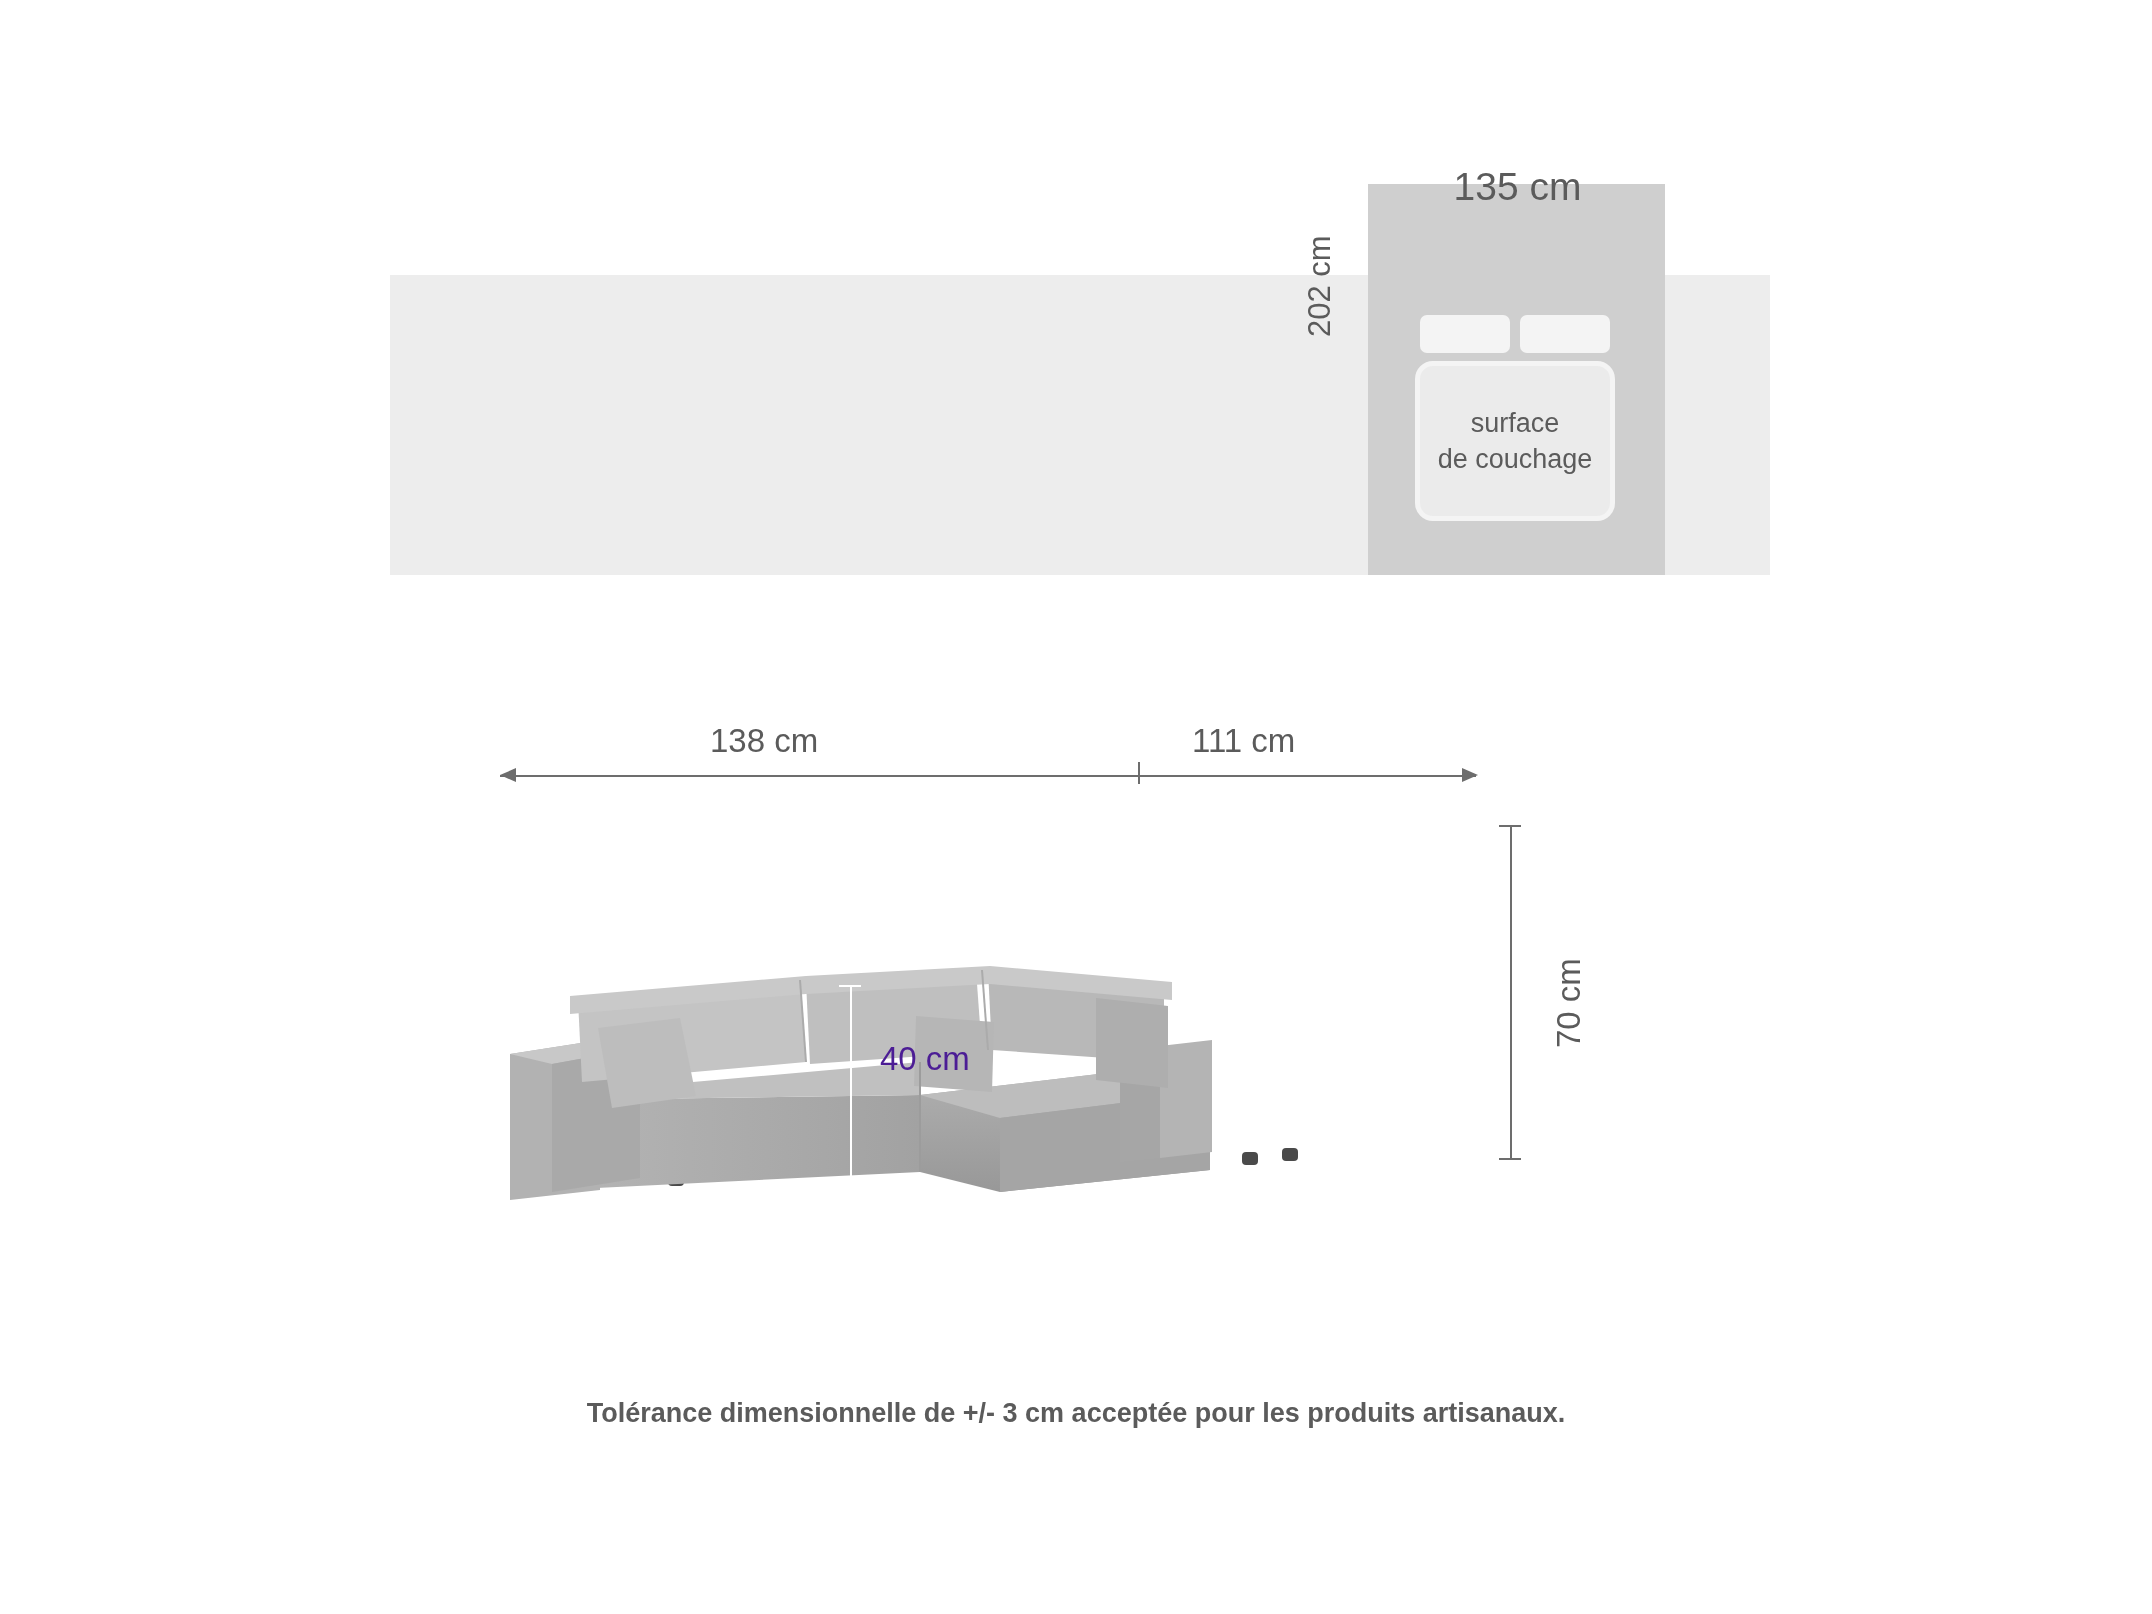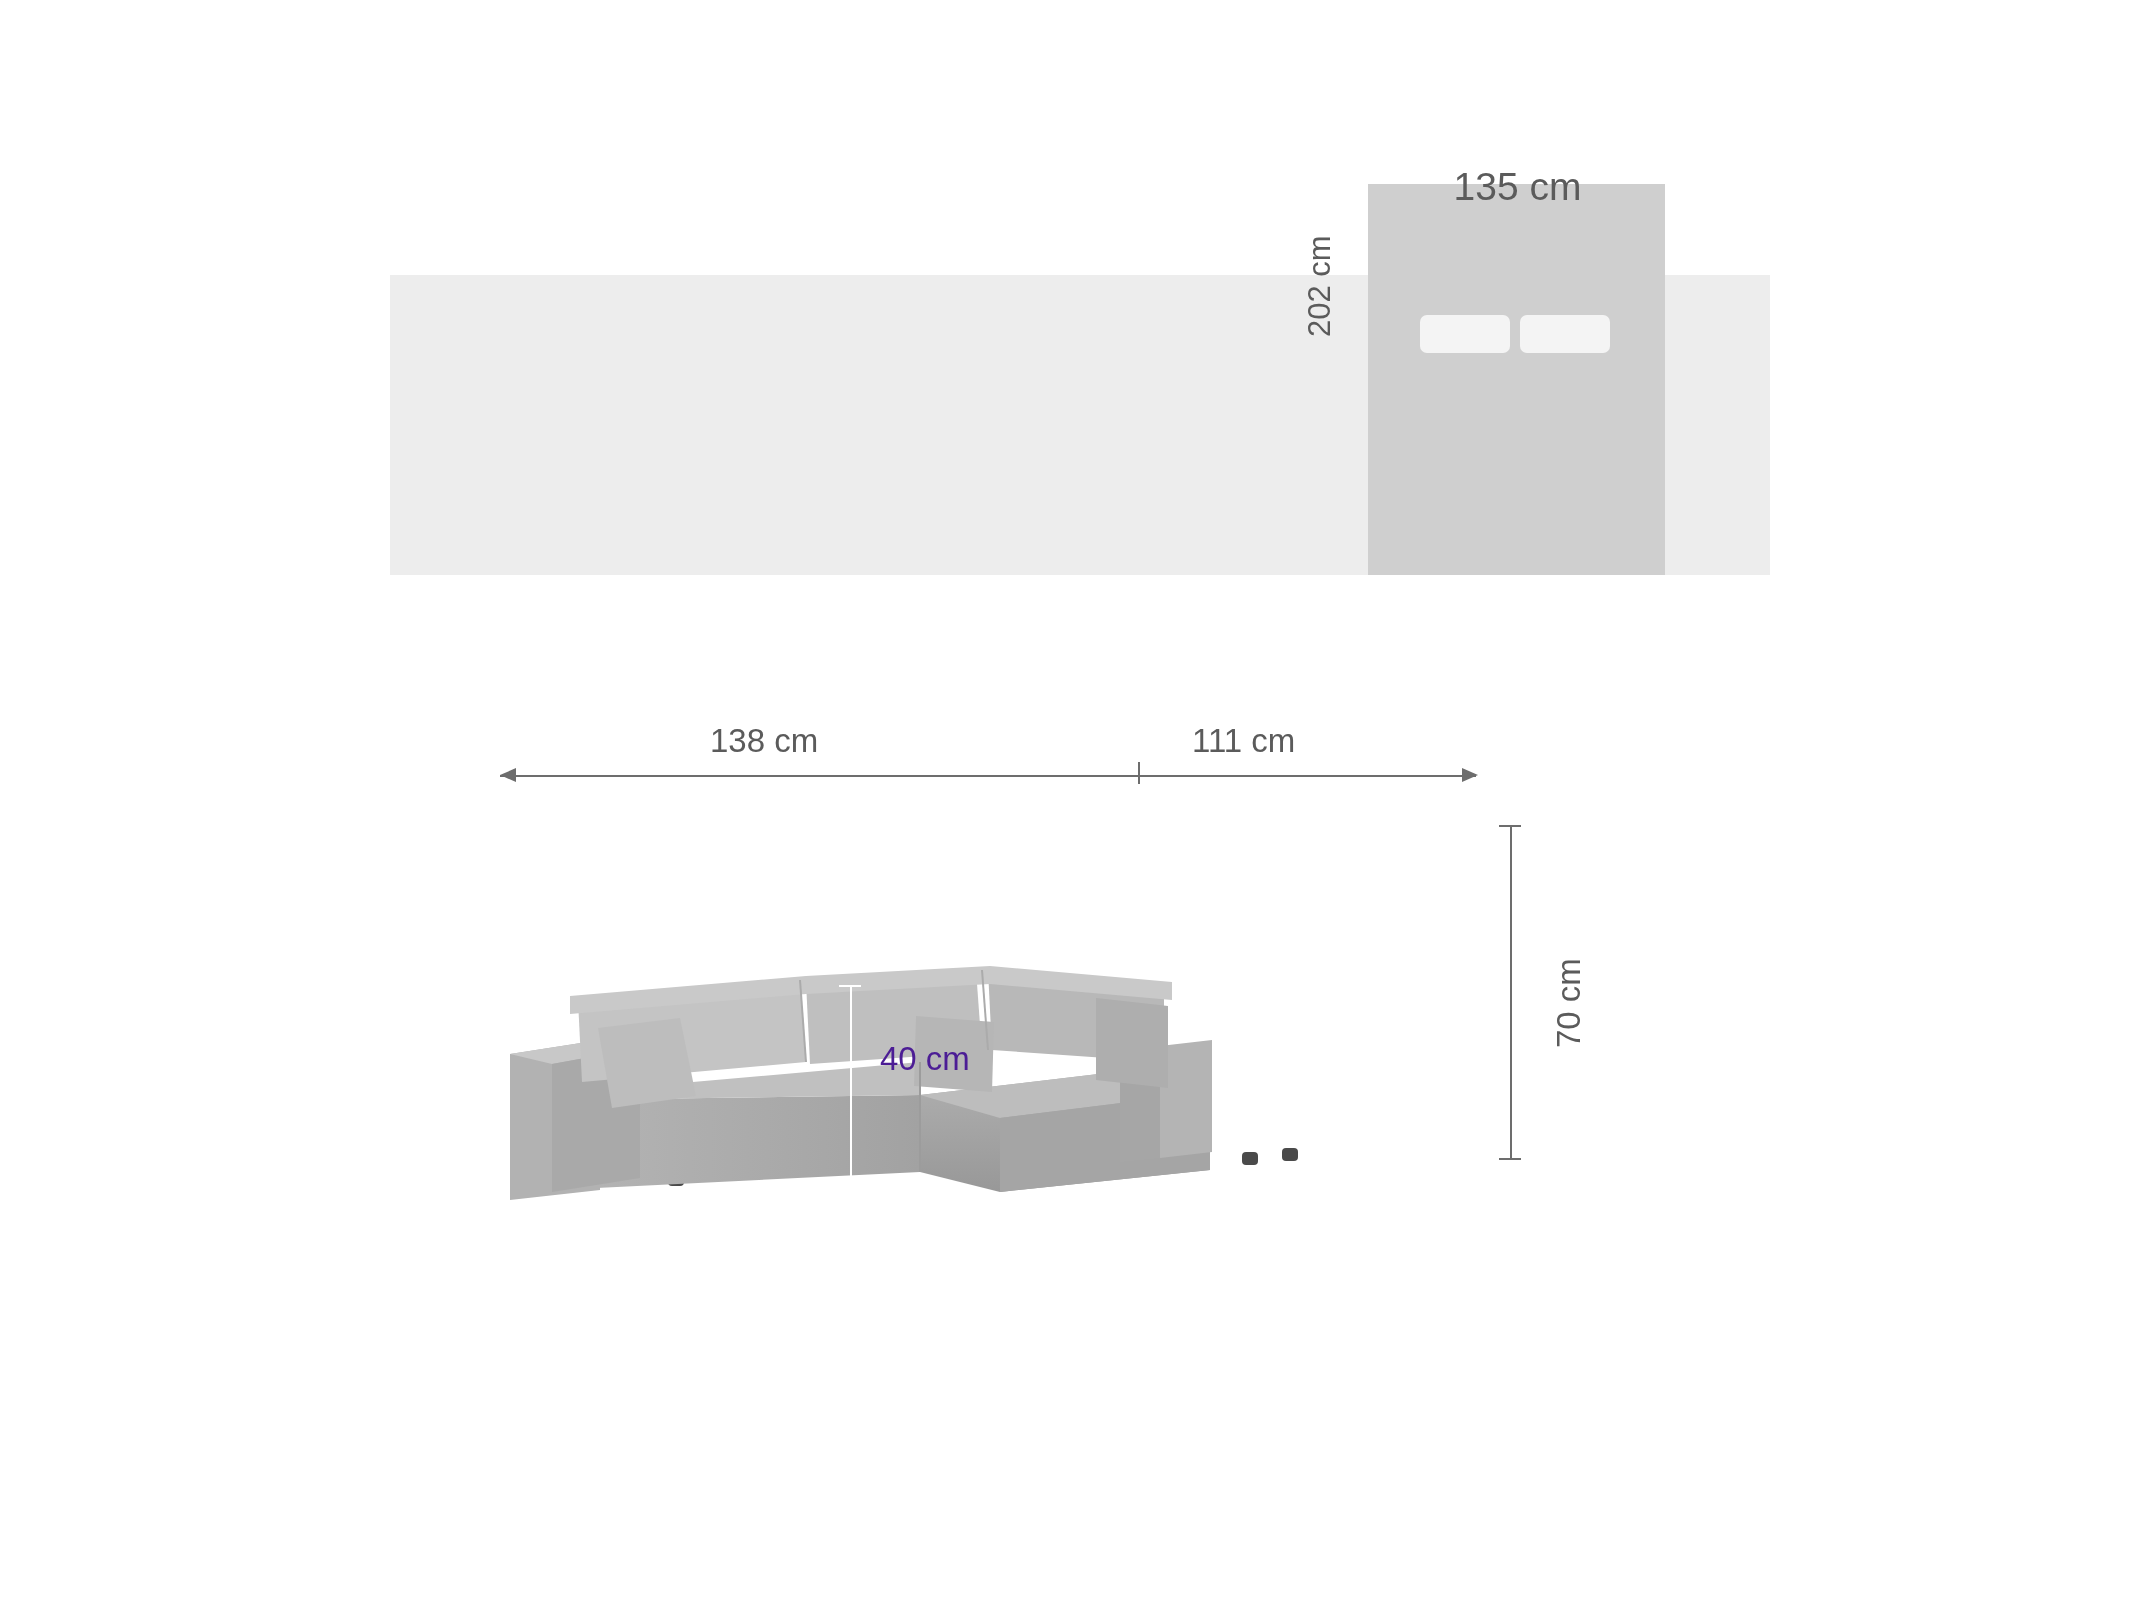--- a/index.html
+++ b/index.html
@@ -184,20 +184,24 @@
 
 <div class="stage">
 
   <div class="plan-wrap">
     <div class="plan-band"></div>
     <div class="plan-bed-zone"></div>
 
     <div class="bed-pillow left"></div>
     <div class="bed-pillow right"></div>
 
+    <div class="bed-mattress">
+      <span class="mattress-line">surface</span>
+      <span class="mattress-line">de couchage</span>
+    </div>
 
     <div class="label-width-bed">135 cm</div>
     <div class="label-depth-bed">202 cm</div>
   </div>
 
   <div class="sofa-area">
 
     <svg width="1120" height="450" viewBox="0 0 1120 450">
       <defs>
         <linearGradient id="fabA" x1="0" y1="0" x2="0" y2="1">
@@ -264,14 +268,15 @@
     <div class="tick-h" style="left:999px; top:25px;"></div>
     <div class="tick-h" style="left:999px; top:358px;"></div>
     <div class="dim-label vertical" style="left:1050px; top:248px;">70 cm</div>
 
     <div class="dim-line-v" style="left:350px; top:185px; height:195px; background:#ffffff;"></div>
     <div class="tick-h" style="left:339px; top:185px; background:#ffffff;"></div>
     <div class="tick-h" style="left:339px; top:378px; background:#ffffff;"></div>
     <div class="dim-label white" style="left:380px; top:240px;">40 cm</div>
   </div>
 
+  <div class="footnote">Tolérance dimensionnelle de +/- 3 cm acceptée pour les produits artisanaux.</div>
 
 </div>
 
 </body></html>

